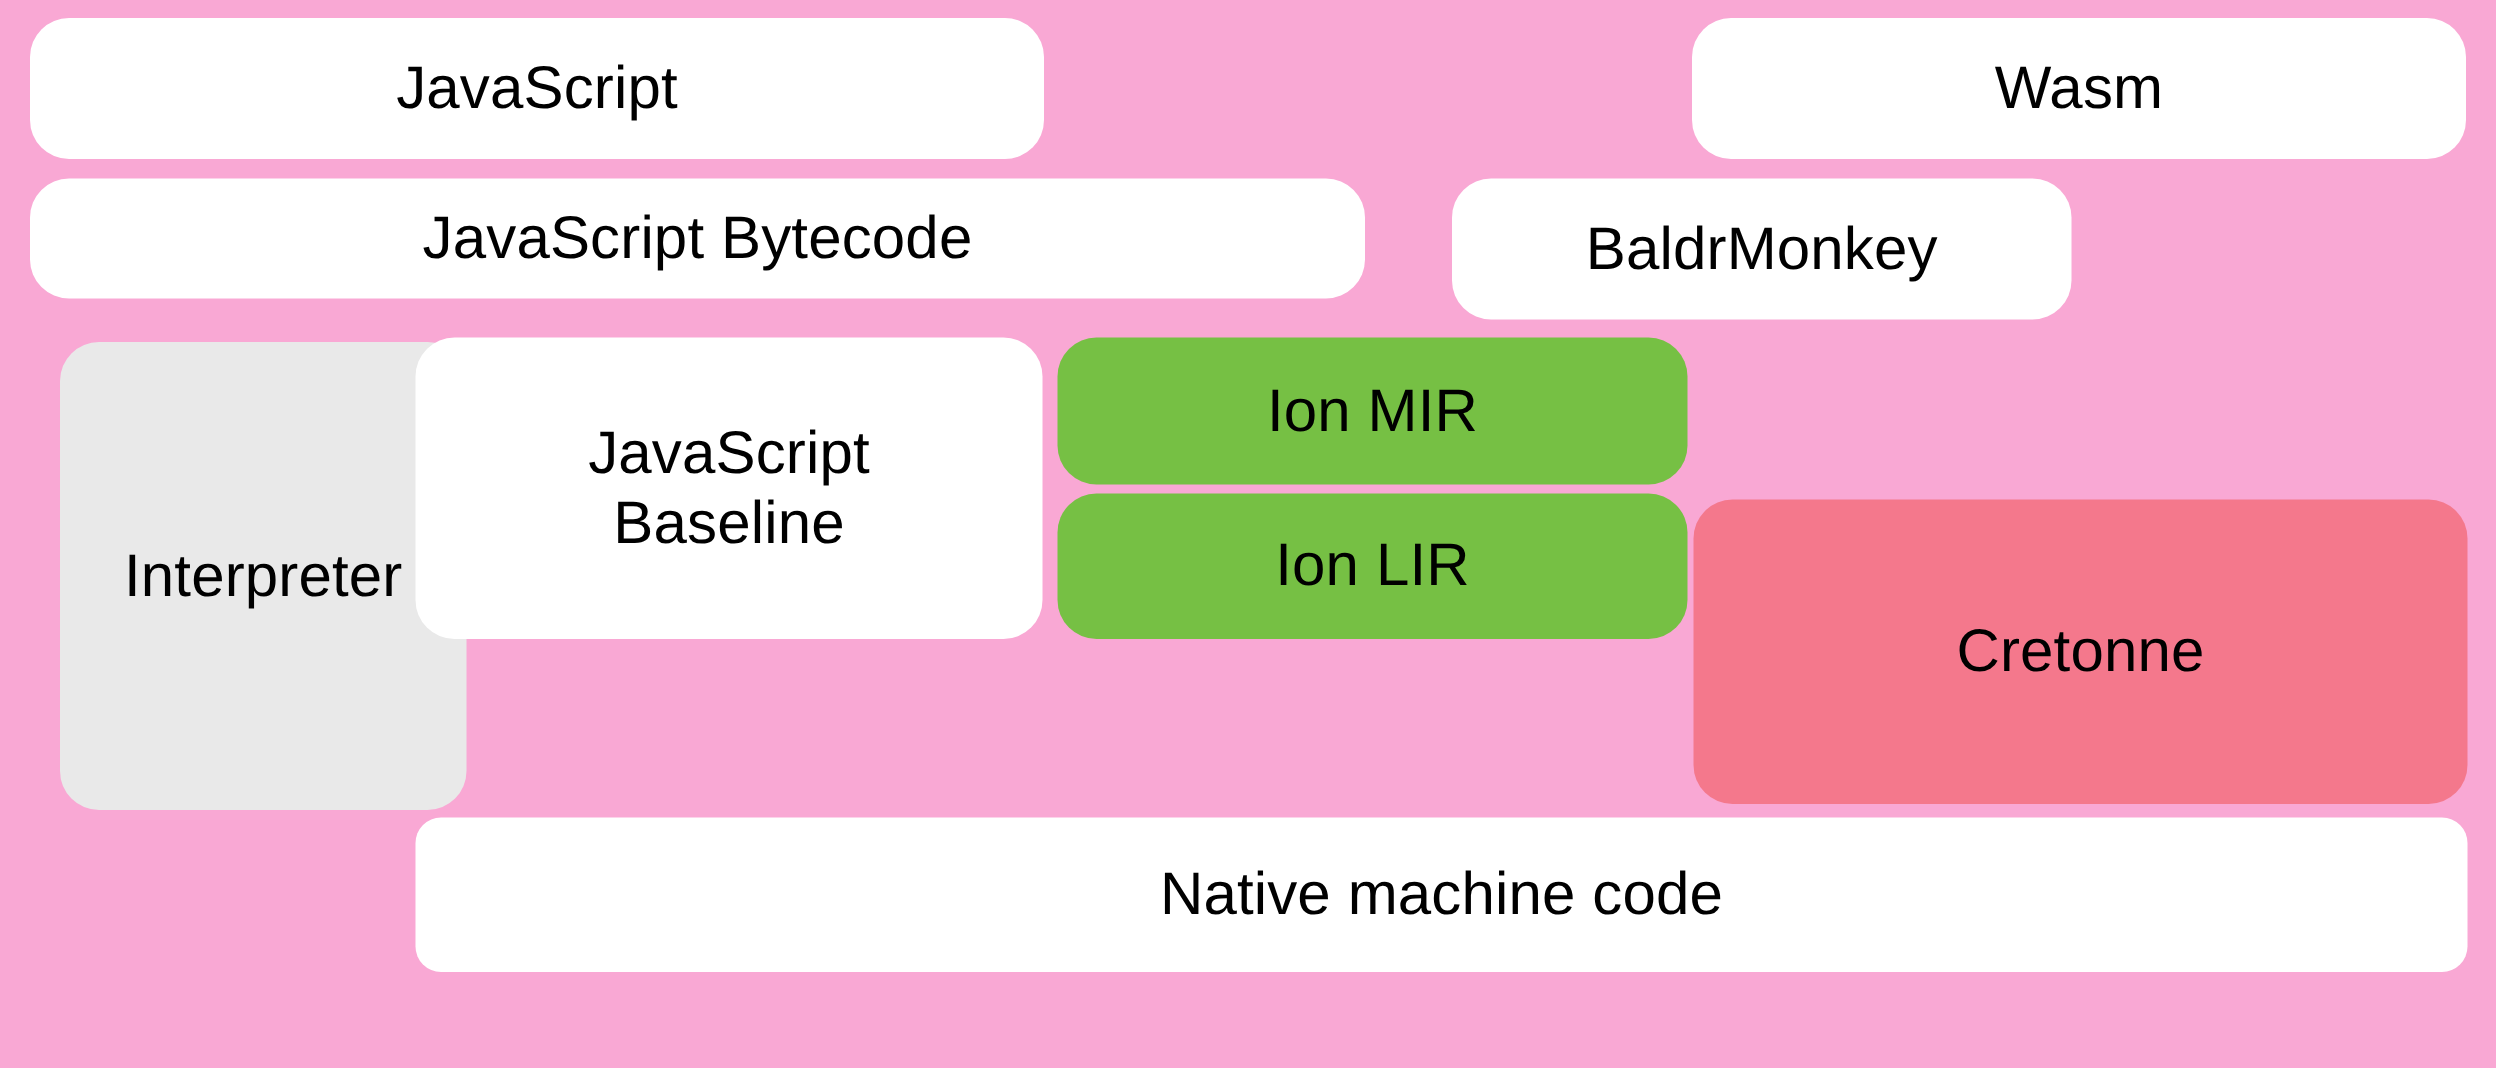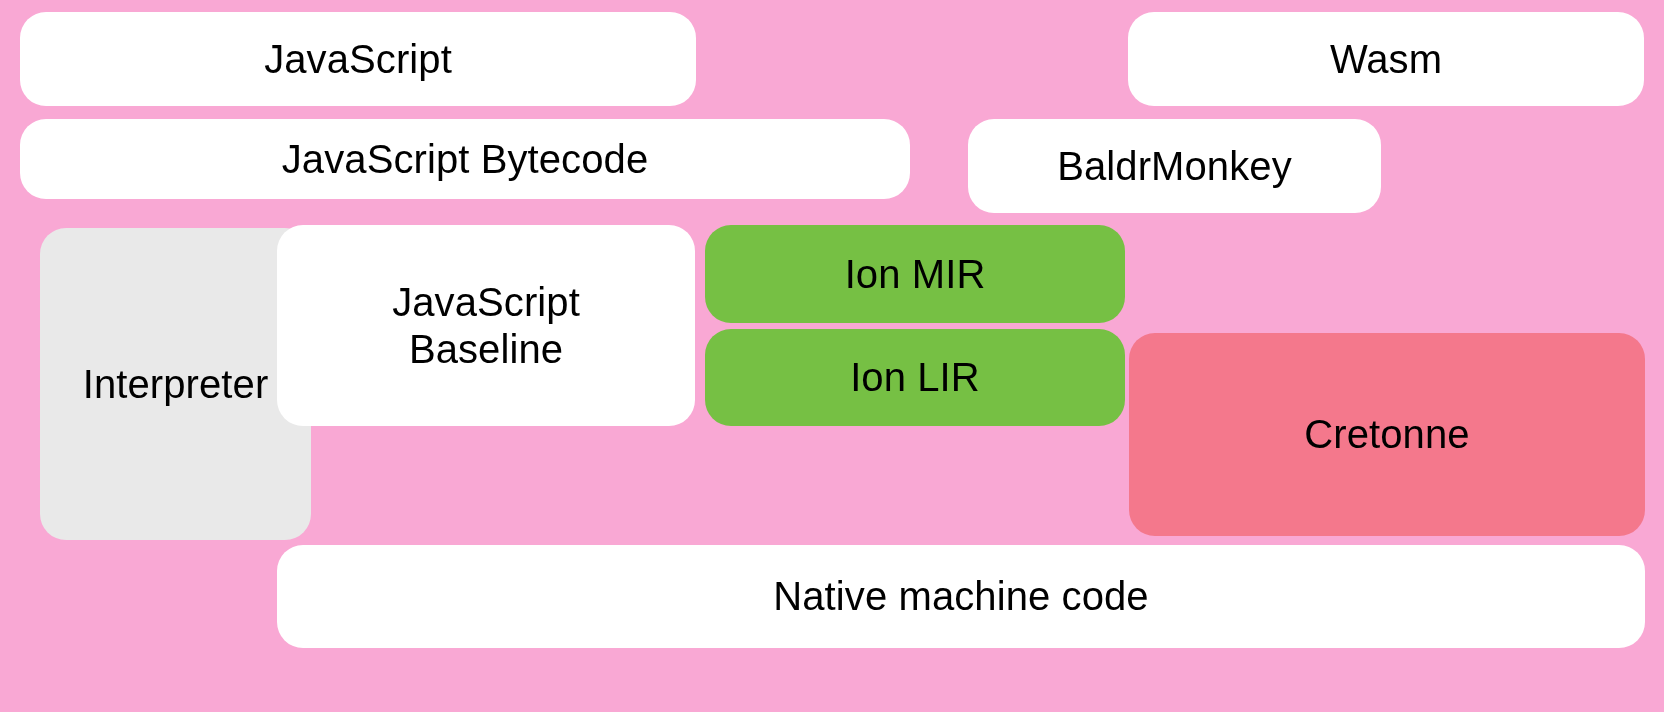--- a/index.html
+++ b/index.html
@@ -55,15 +55,15 @@
   <div class="box fill-white" style="left:277px; top:225px; width:418px; height:201px;">JavaScript
 Baseline</div>
 
   <div class="box fill-green" style="left:705px; top:225px; width:420px; height:98px;">Ion MIR</div>
 
   <div class="box fill-green" style="left:705px; top:329px; width:420px; height:97px;">Ion LIR</div>
 
   <div class="box fill-pink" style="left:1129px; top:333px; width:516px; height:203px;">Cretonne</div>
 
 
-  <div class="box fill-white" style="left:277px; top:545px; width:1368px; height:103px;">Native machine code</div>
+  <div class="box fill-white" style="left:277px; top:545px; width:1368px; height:103px;border-radius:17px;">Native machine code</div>
 
 </div>
 
 </body></html>

